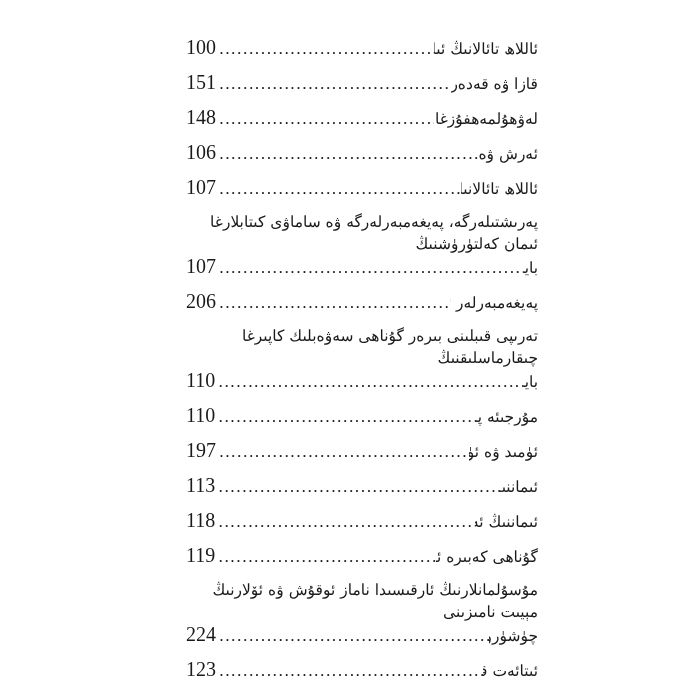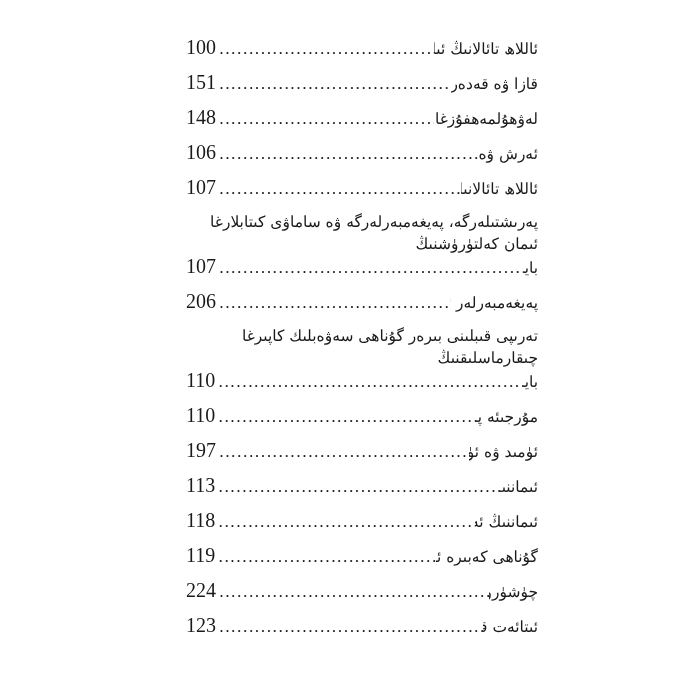--- a/index.html
+++ b/index.html
@@ -141,20 +141,21 @@
 
   <div class="entry">
     <div class="line">
         <span class="title">گۇناھى كەبىرە ئىشلىگۈچىلەرنىڭ ئاخىرەتتىكى ئەھۋالى</span>
         <span class="dots"></span>
         <span class="page-no">119</span>
       </div>
   </div>
 
   <div class="entry">
+    <div class="cont">مۇسۇلمانلارنىڭ ئارقىسىدا ناماز ئوقۇش ۋە ئۆلارنىڭ مېيىت نامىزىنى</div>
     <div class="line">
         <span class="title">چۈشۈرۈشنىڭ بايانى</span>
         <span class="dots"></span>
         <span class="page-no">224</span>
       </div>
   </div>
 
   <div class="entry">
     <div class="line">
         <span class="title">ئىتائەت قىلىشنىڭ بايانى</span>

